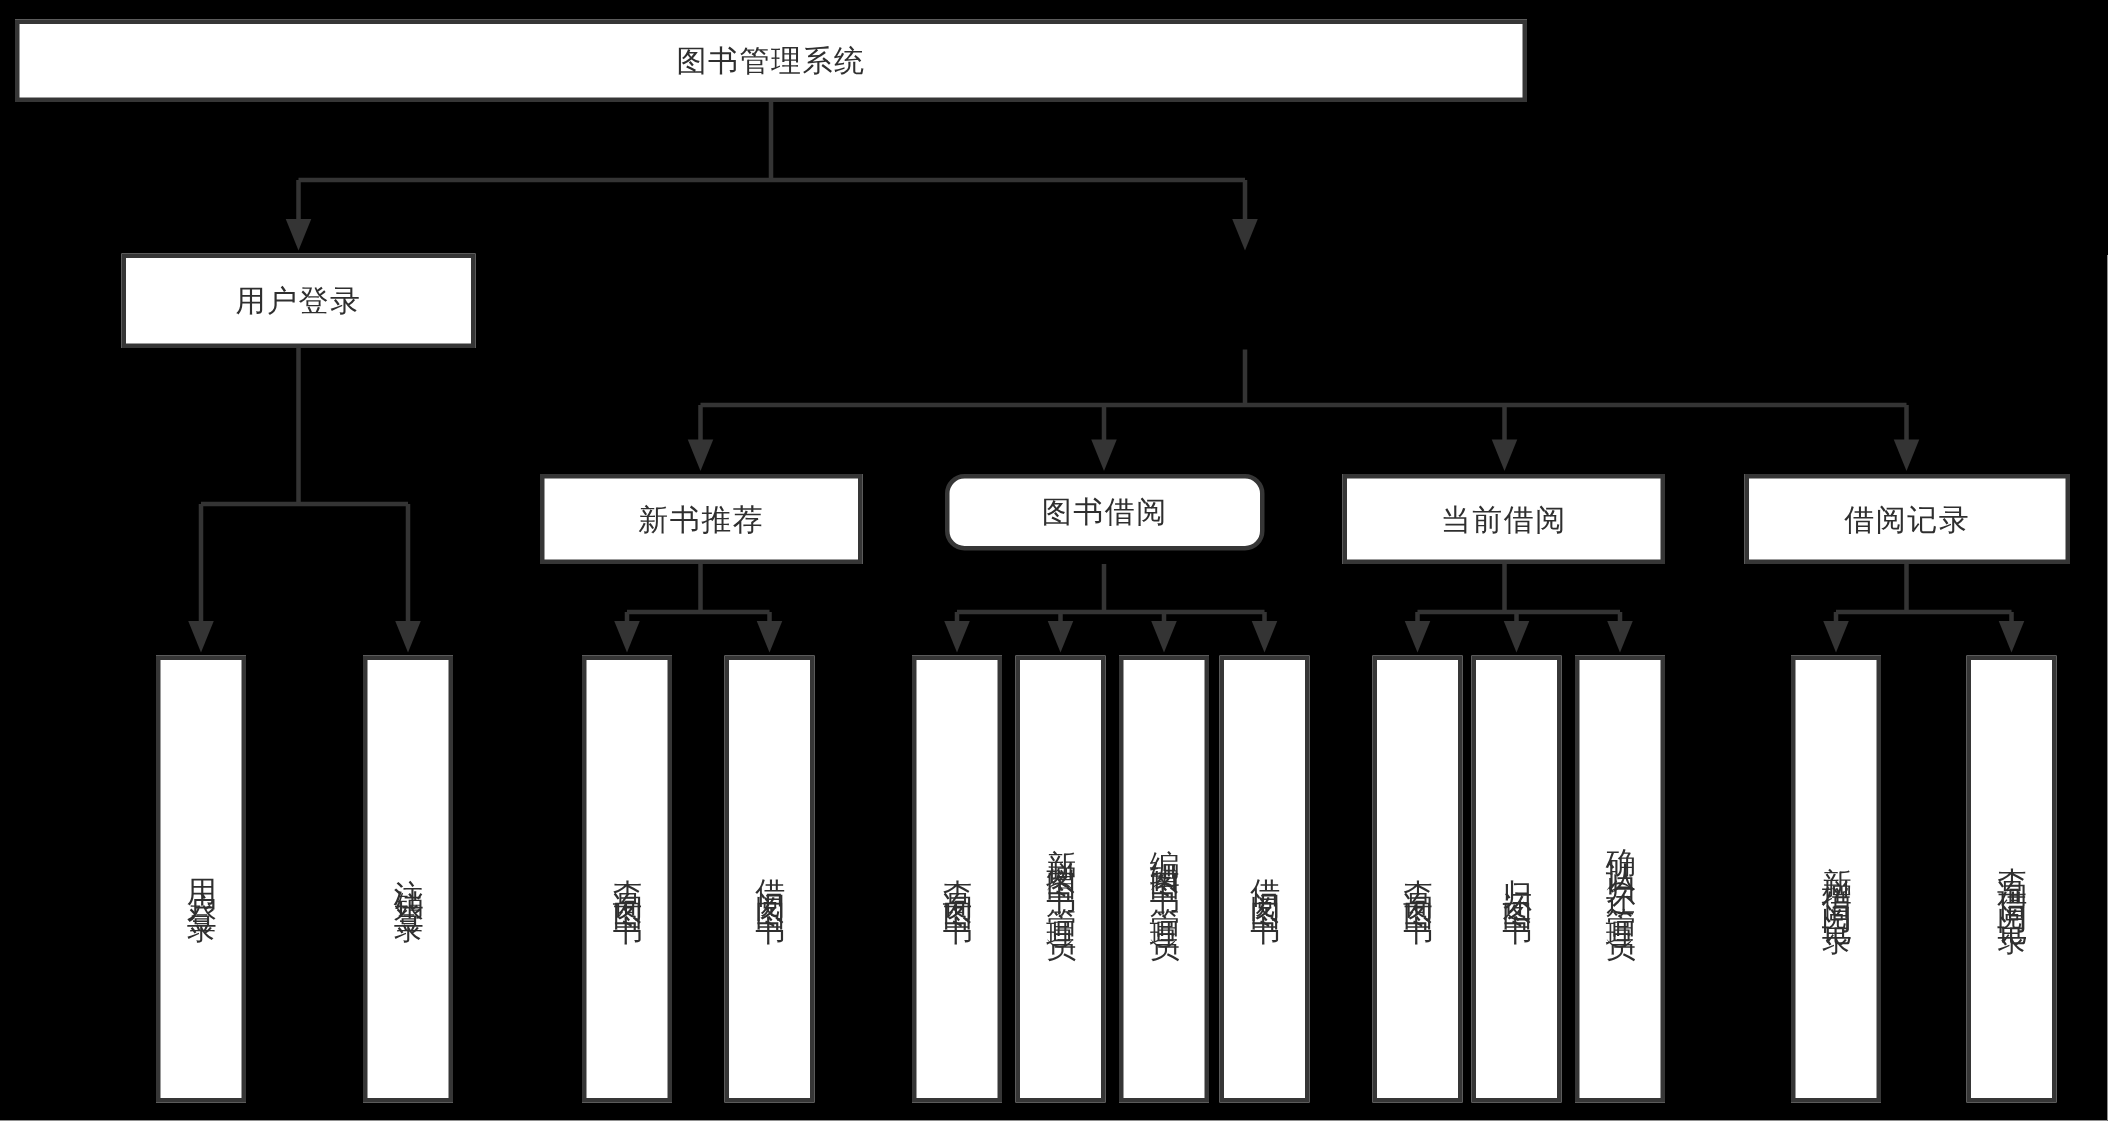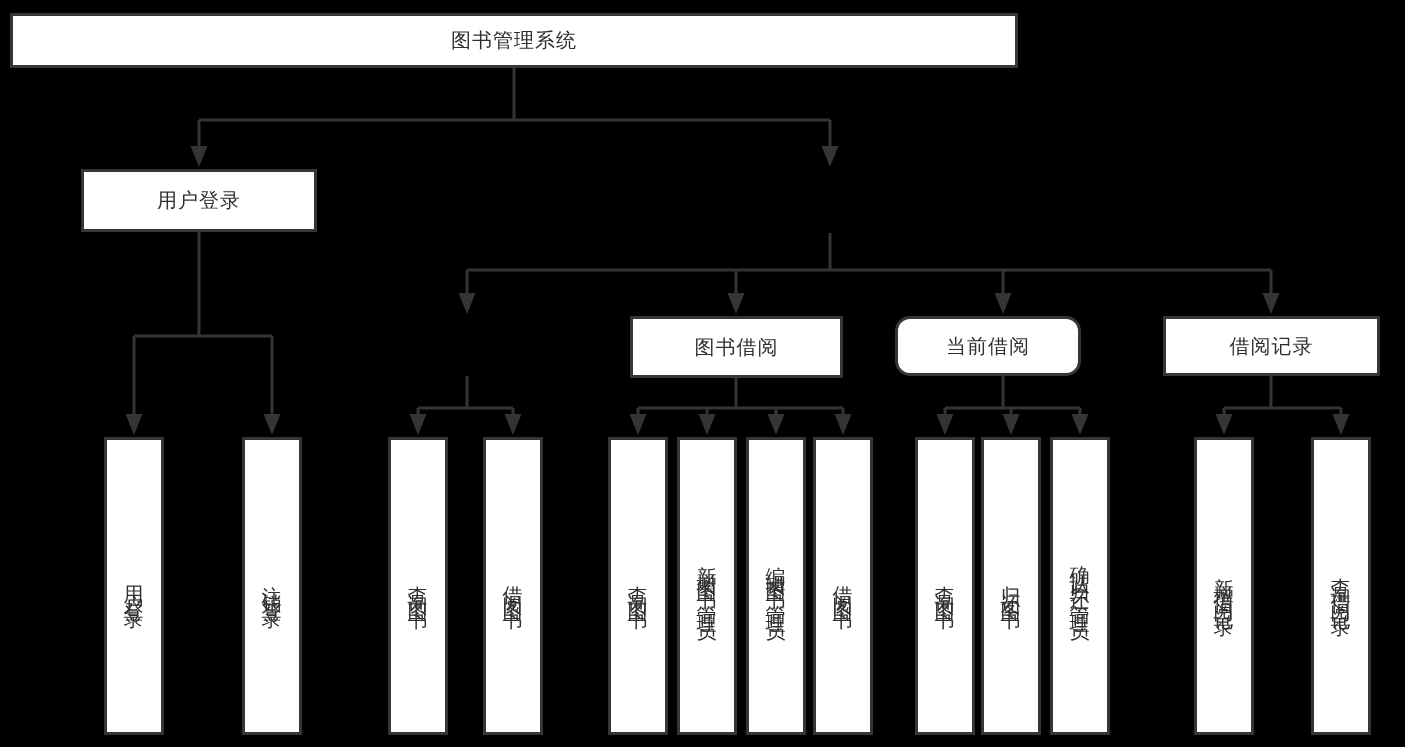--- a/index.html
+++ b/index.html
@@ -93,22 +93,23 @@
 
     <path d="M1271,376 V408 M1224,408 H1341 M1224,408 V416 M1341,408 V416"></path>
     <polygon points="1215.5,414 1232.5,414 1224,435"></polygon>
     <polygon points="1332.5,414 1349.5,414 1341,435"></polygon>
   </svg>
 
   <div class="node" style="left:10px; top:13px; width:1008px; height:55px;">图书管理系统</div>
 
   <div class="node" style="left:81px; top:169px; width:236px; height:63px;">用户登录</div>
 
-  <div class="node" style="left:630px; top:316px; width:213px; height:62px;">图书借阅</div>
-  <div class="node" style="left:895px; top:316px; width:186px; height:60px;border-radius:15px;">当前借阅</div>
+  <div class="node" style="left:360px; top:316px; width:215px; height:60px;">新书推荐</div>
+  <div class="node" style="left:630px; top:316px; width:213px; height:51px;border-radius:13px;">图书借阅</div>
+  <div class="node" style="left:895px; top:316px; width:215px; height:60px;">当前借阅</div>
   <div class="node" style="left:1163px; top:316px; width:217px; height:60px;">借阅记录</div>
 
   <div class="vnode" style="left:104px; top:437px; width:60px; height:298px;">
     <span class="vlabel">用户登录</span>
   </div>
   <div class="vnode" style="left:242px; top:437px; width:60px; height:298px;">
     <span class="vlabel">注销登录</span>
   </div>
 
   <div class="vnode" style="left:388px; top:437px; width:60px; height:298px;">

